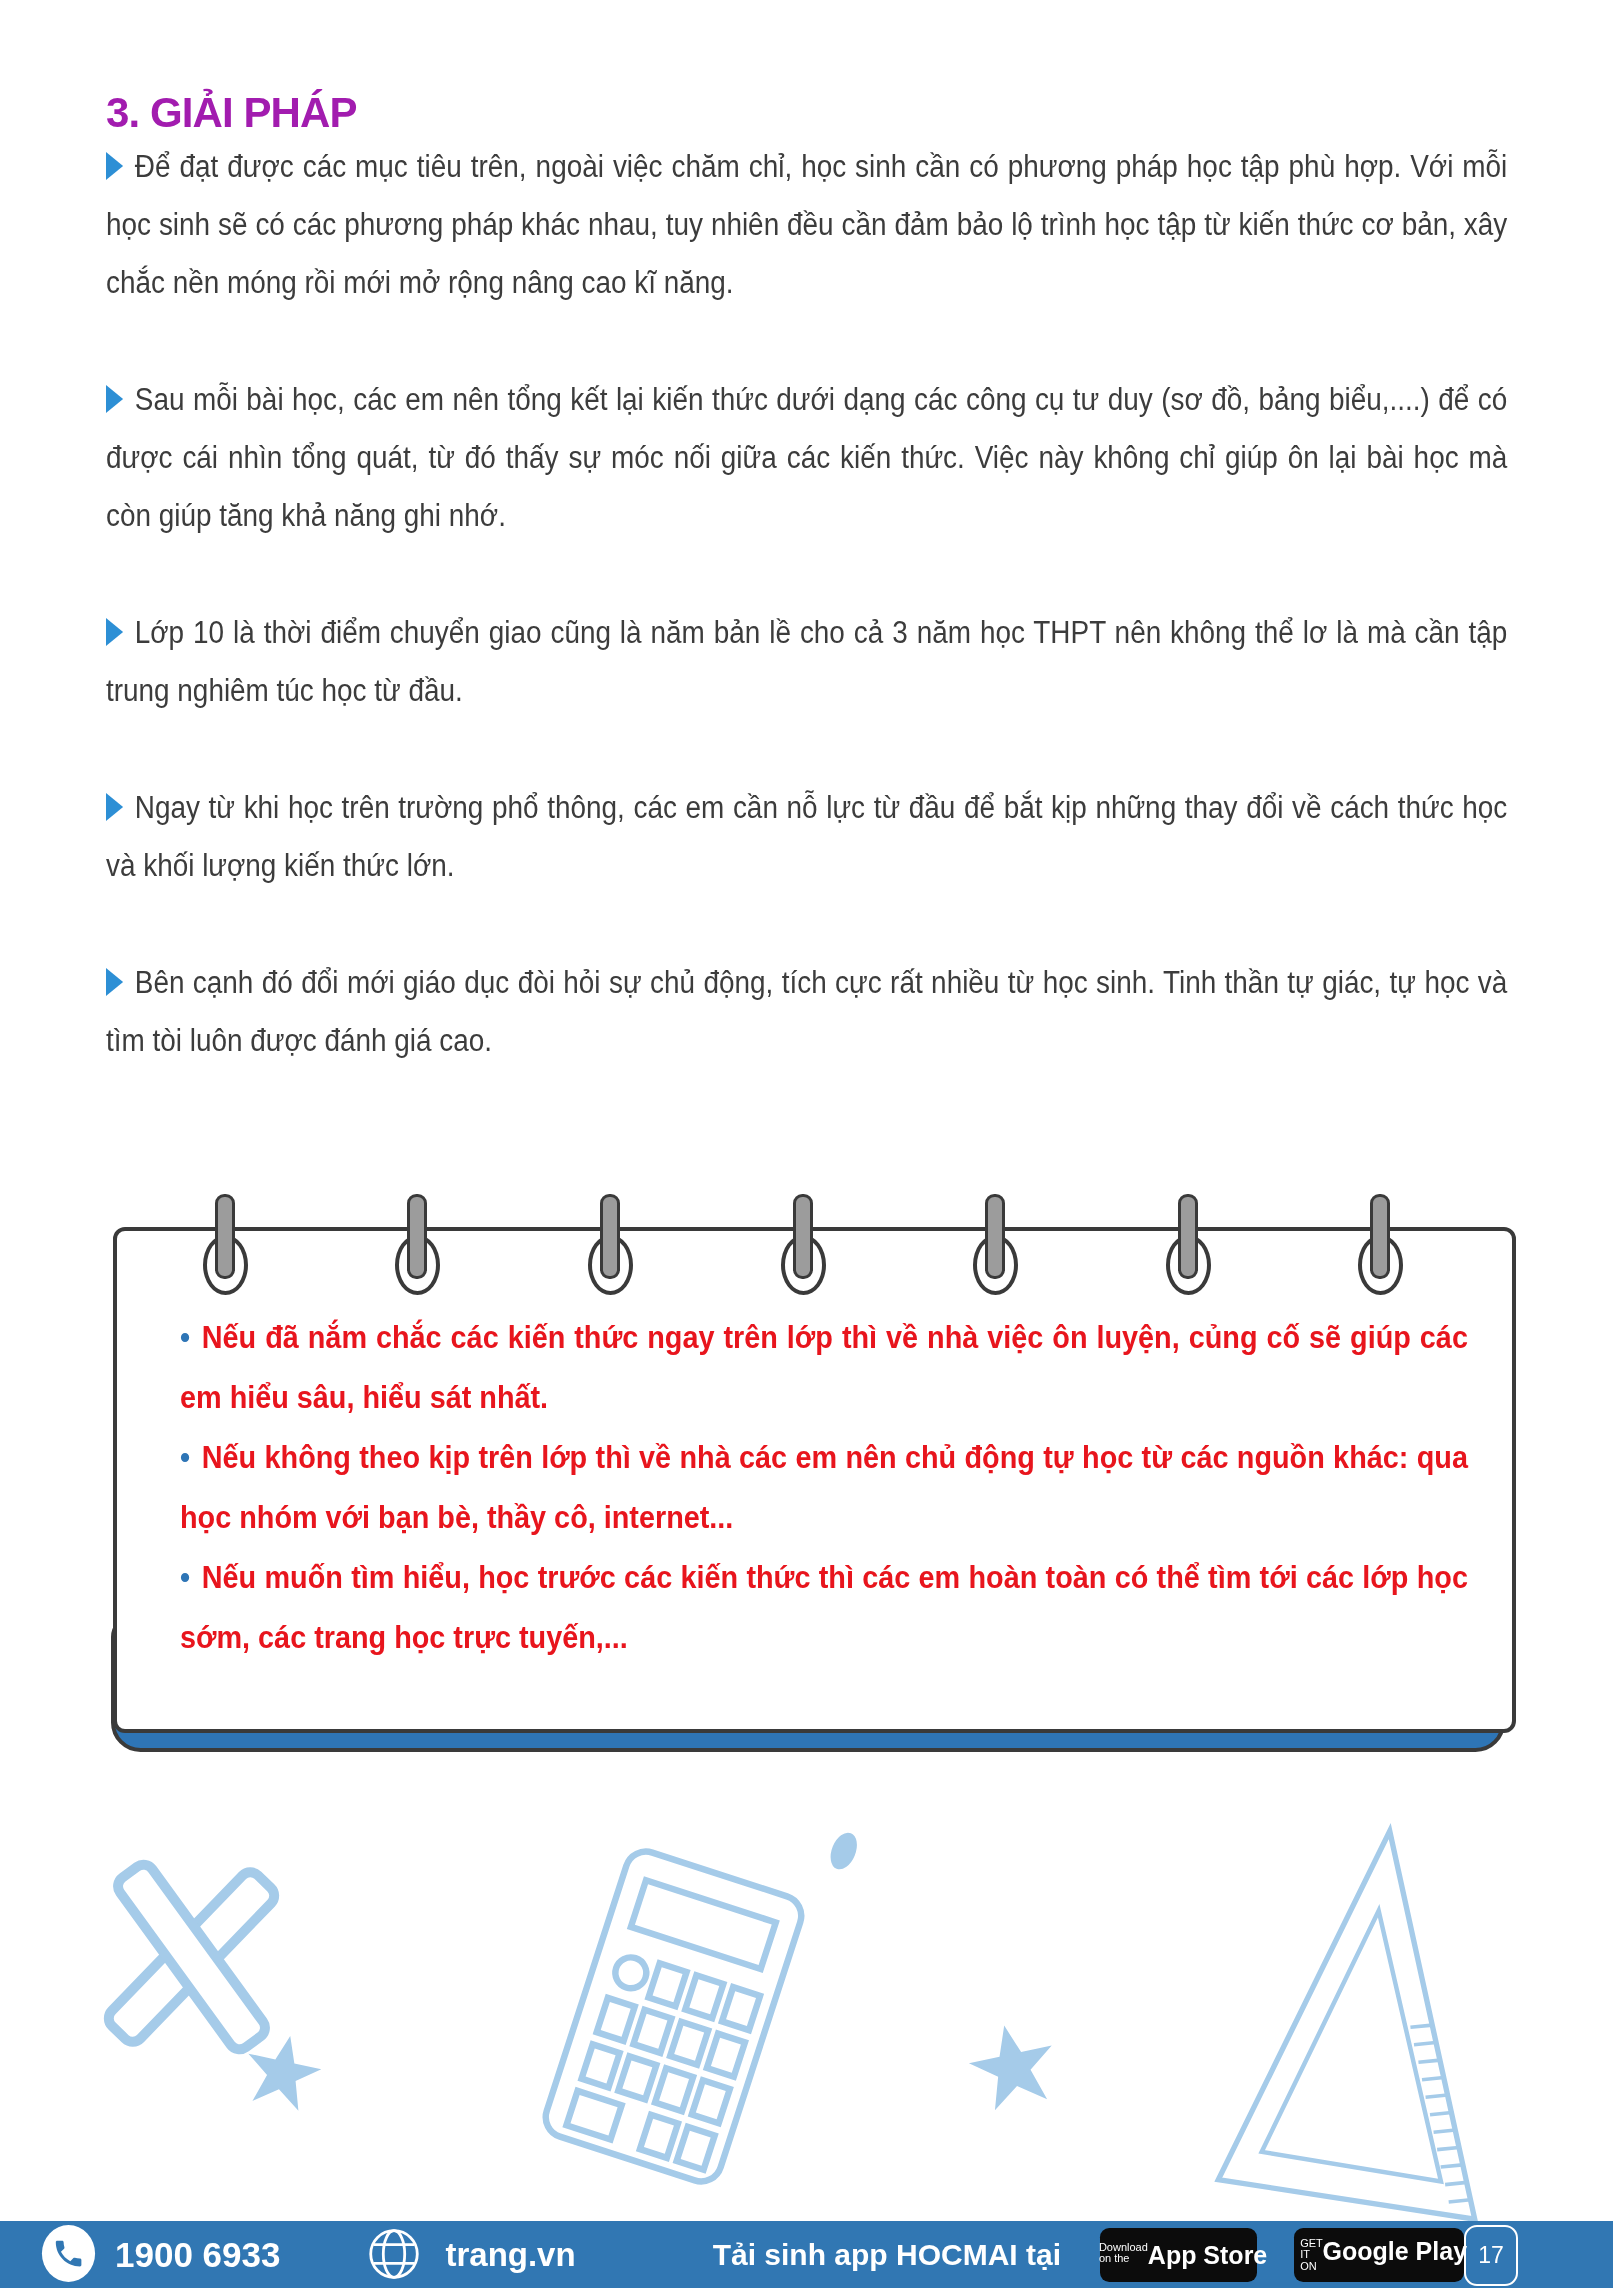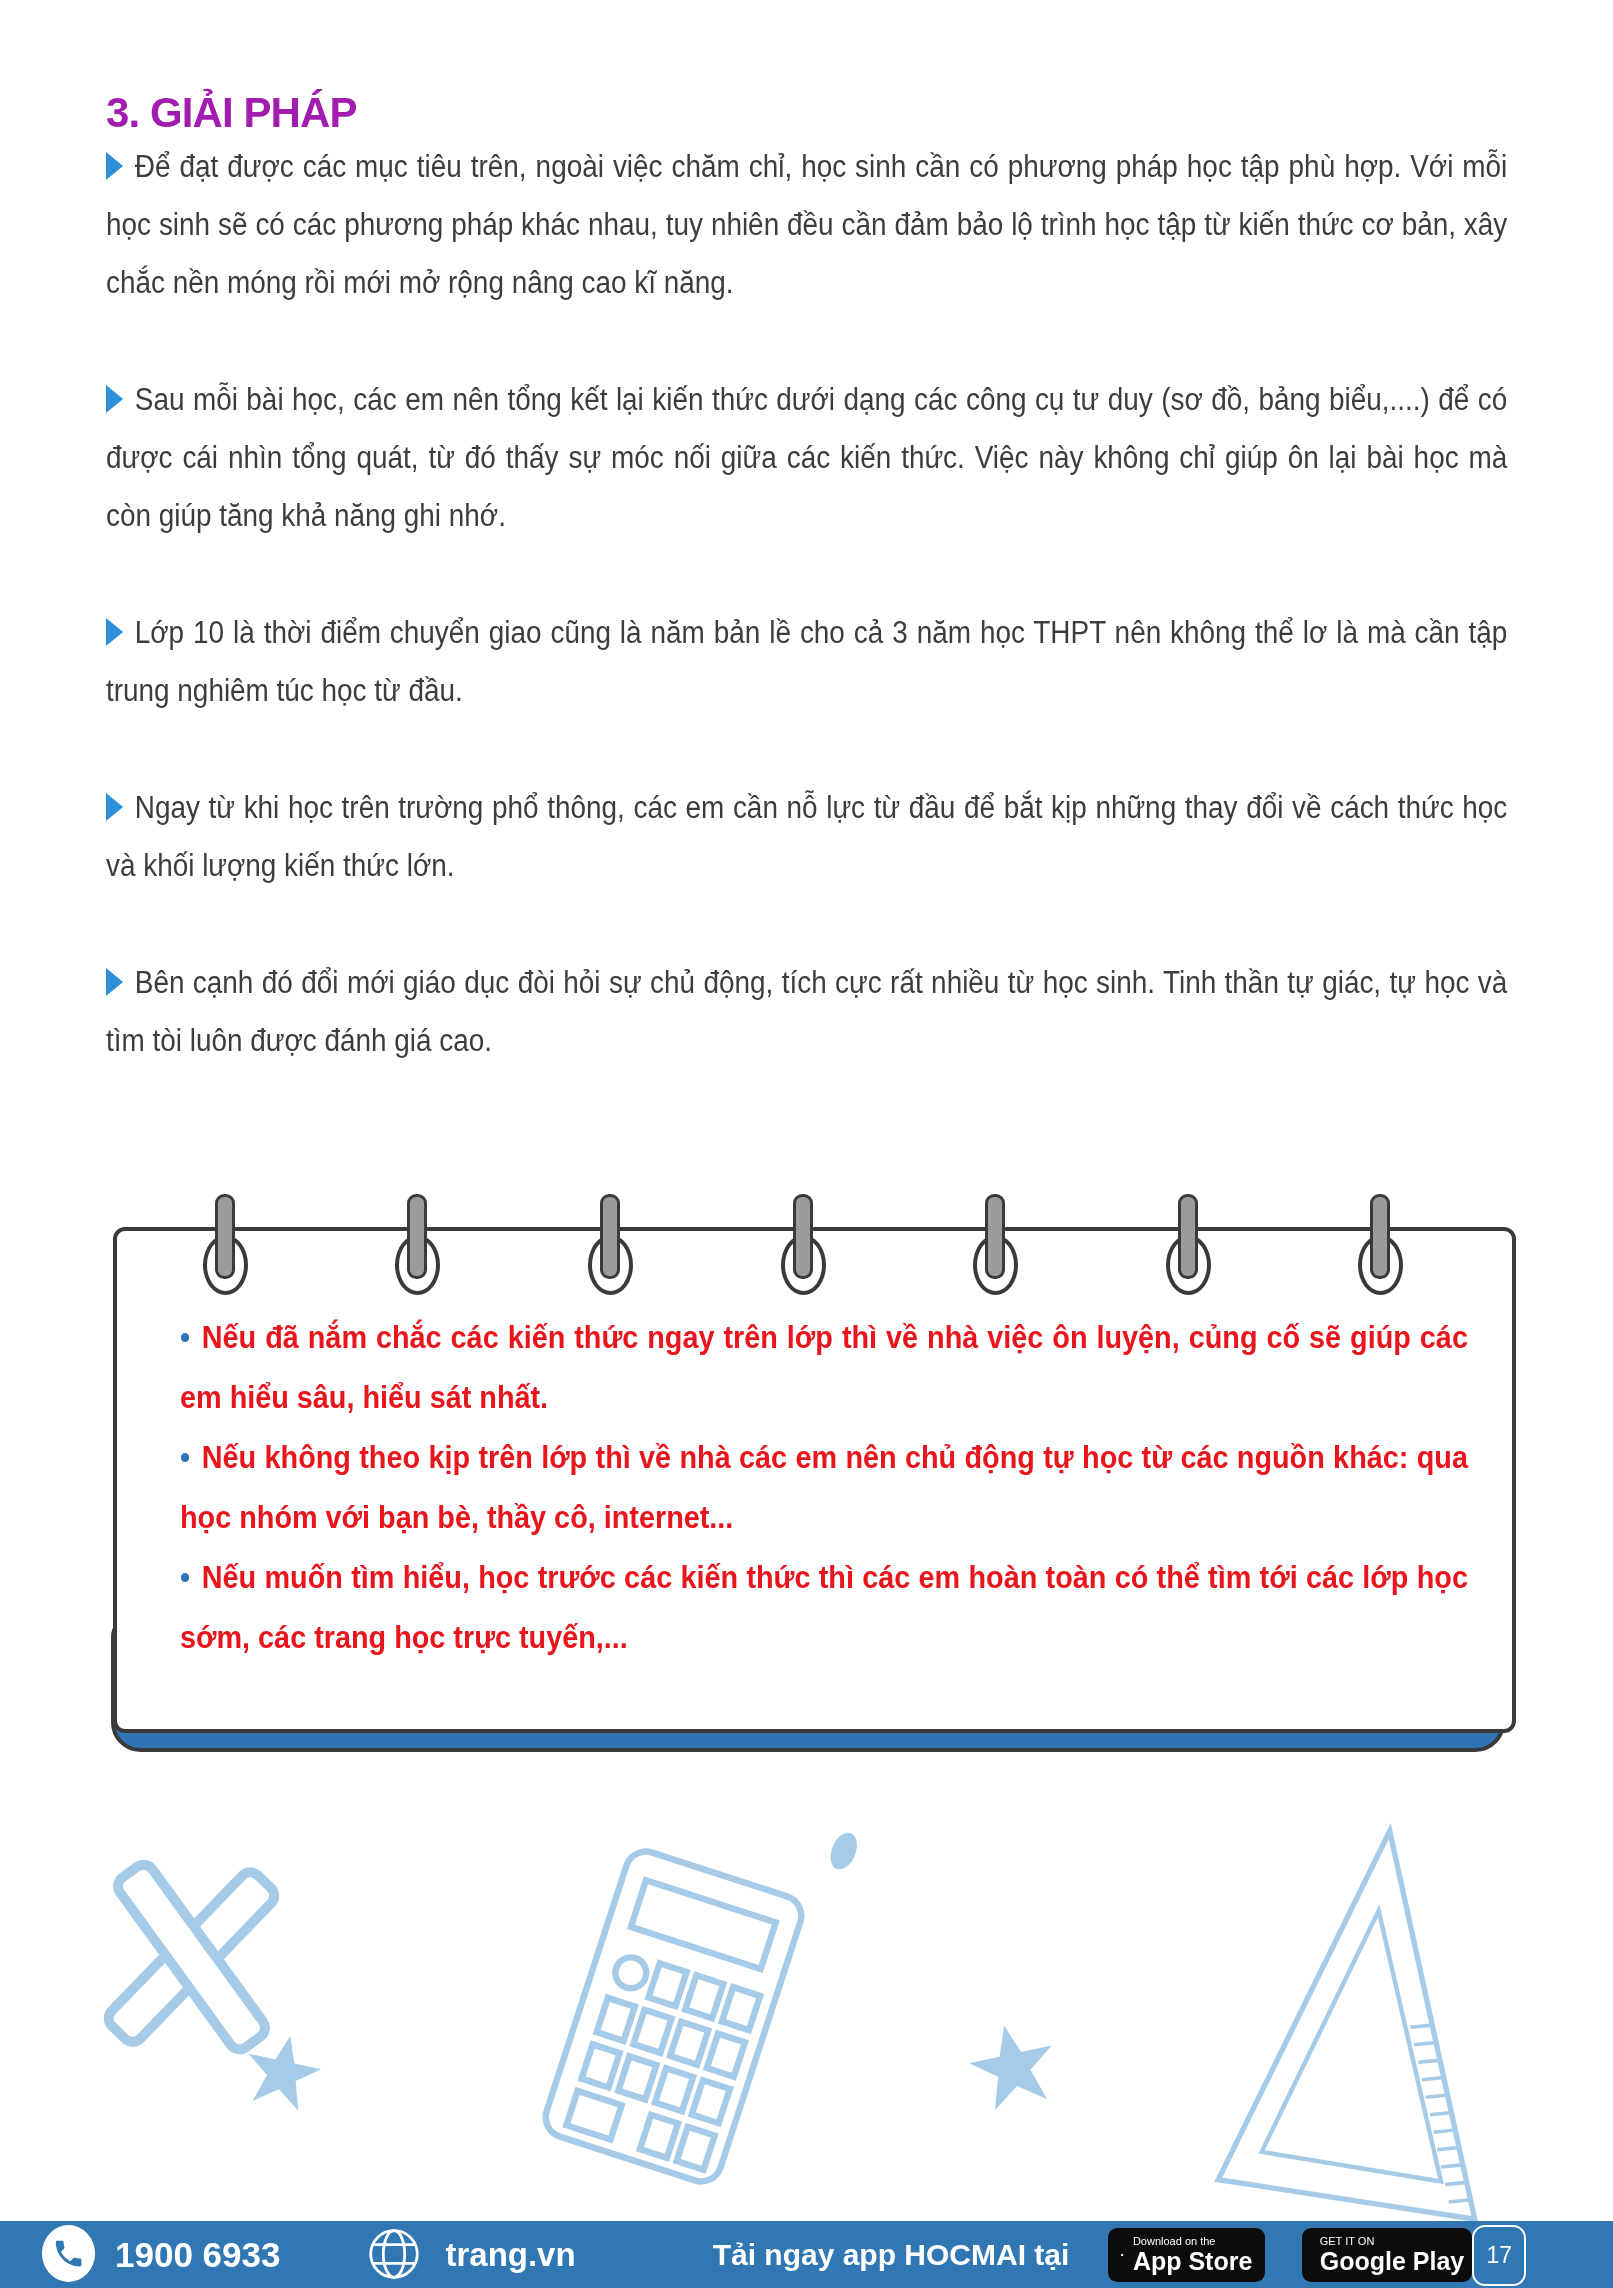--- a/index.html
+++ b/index.html
@@ -61,21 +61,21 @@
   .f-phone{margin-left:19px;font-size:35px;font-weight:bold;}
   .f-globe{margin-left:87px;}
   .f-site{margin-left:24px;font-size:33px;font-weight:bold;}
   .f-cta{margin-left:137px;font-size:30px;font-weight:bold;}
   .badge{
     height:54px;background:#0c0c0c;border-radius:9.2px;display:flex;align-items:center;
     justify-content:center;gap:9.2px;padding:0 13px;box-sizing:border-box;color:#fff;
   }
   .badge-as{margin-left:39px;width:157px;}
   .badge-gp{margin-left:37px;width:170px;}
-  .badge .lines{display:flex;flex-direction:column;line-height:1.05;}
+  .badge .lines{display:flex;flex-direction:row;line-height:1.05;}
   .badge .l1{font-size:11px;}
   .badge .l2{font-size:25px;font-weight:bold;white-space:nowrap;}
   .f-page{
     width:50px;height:57px;border:2.8px solid #ffffff;border-radius:13px;
     display:flex;align-items:center;justify-content:center;font-size:23px;
   }
 </style>
 </head>
 <body>
 
@@ -191,21 +191,21 @@
     <span class="f-phone">1900 6933</span>
     <span class="f-globe">
       <svg width="54" height="54" viewBox="0 0 58 58" fill="none" stroke="#ffffff" stroke-width="3">
         <circle cx="29" cy="29" r="25"></circle>
         <ellipse cx="29" cy="29" rx="11.5" ry="25"></ellipse>
         <line x1="7" y1="19" x2="51" y2="19"></line>
         <line x1="7" y1="39" x2="51" y2="39"></line>
       </svg>
     </span>
     <span class="f-site">trang.vn</span>
-    <span class="f-cta">Tải ngay app HOCMAI tại</span>
+    <span class="f-cta">Tải sinh app HOCMAI tại</span>
     <span class="badge badge-as">
       <svg width="22" height="29.5" viewBox="0 0 384 512">
         <path fill="#ffffff" d="M318.7 268.7c-.2-36.7 16.4-64.4 50-84.8-18.8-26.9-47.2-41.7-84.7-44.6-35.5-2.8-74.3 20.7-88.5 20.7-15 0-49.4-19.7-76.4-19.7C63.3 141.2 4 184.8 4 273.5q0 39.3 14.4 81.2c12.8 36.7 59 126.7 107.2 125.2 25.2-.6 43-17.9 75.8-17.9 31.8 0 48.3 17.9 76.4 17.9 48.6-.7 90.4-82.5 102.6-119.3-65.2-30.7-61.7-90-61.7-91.9zm-56.6-164.2c27.3-32.4 24.8-61.9 24-72.5-24.1 1.4-52 16.4-67.9 34.9-17.5 19.8-27.8 44.3-25.6 71.9 26.1 2 49.9-11.4 69.5-34.3z"></path>
       </svg>
       <span class="lines">
         <span class="l1">Download on the</span>
         <span class="l2">App Store</span>
       </span>
     </span>
     <span class="badge badge-gp">

